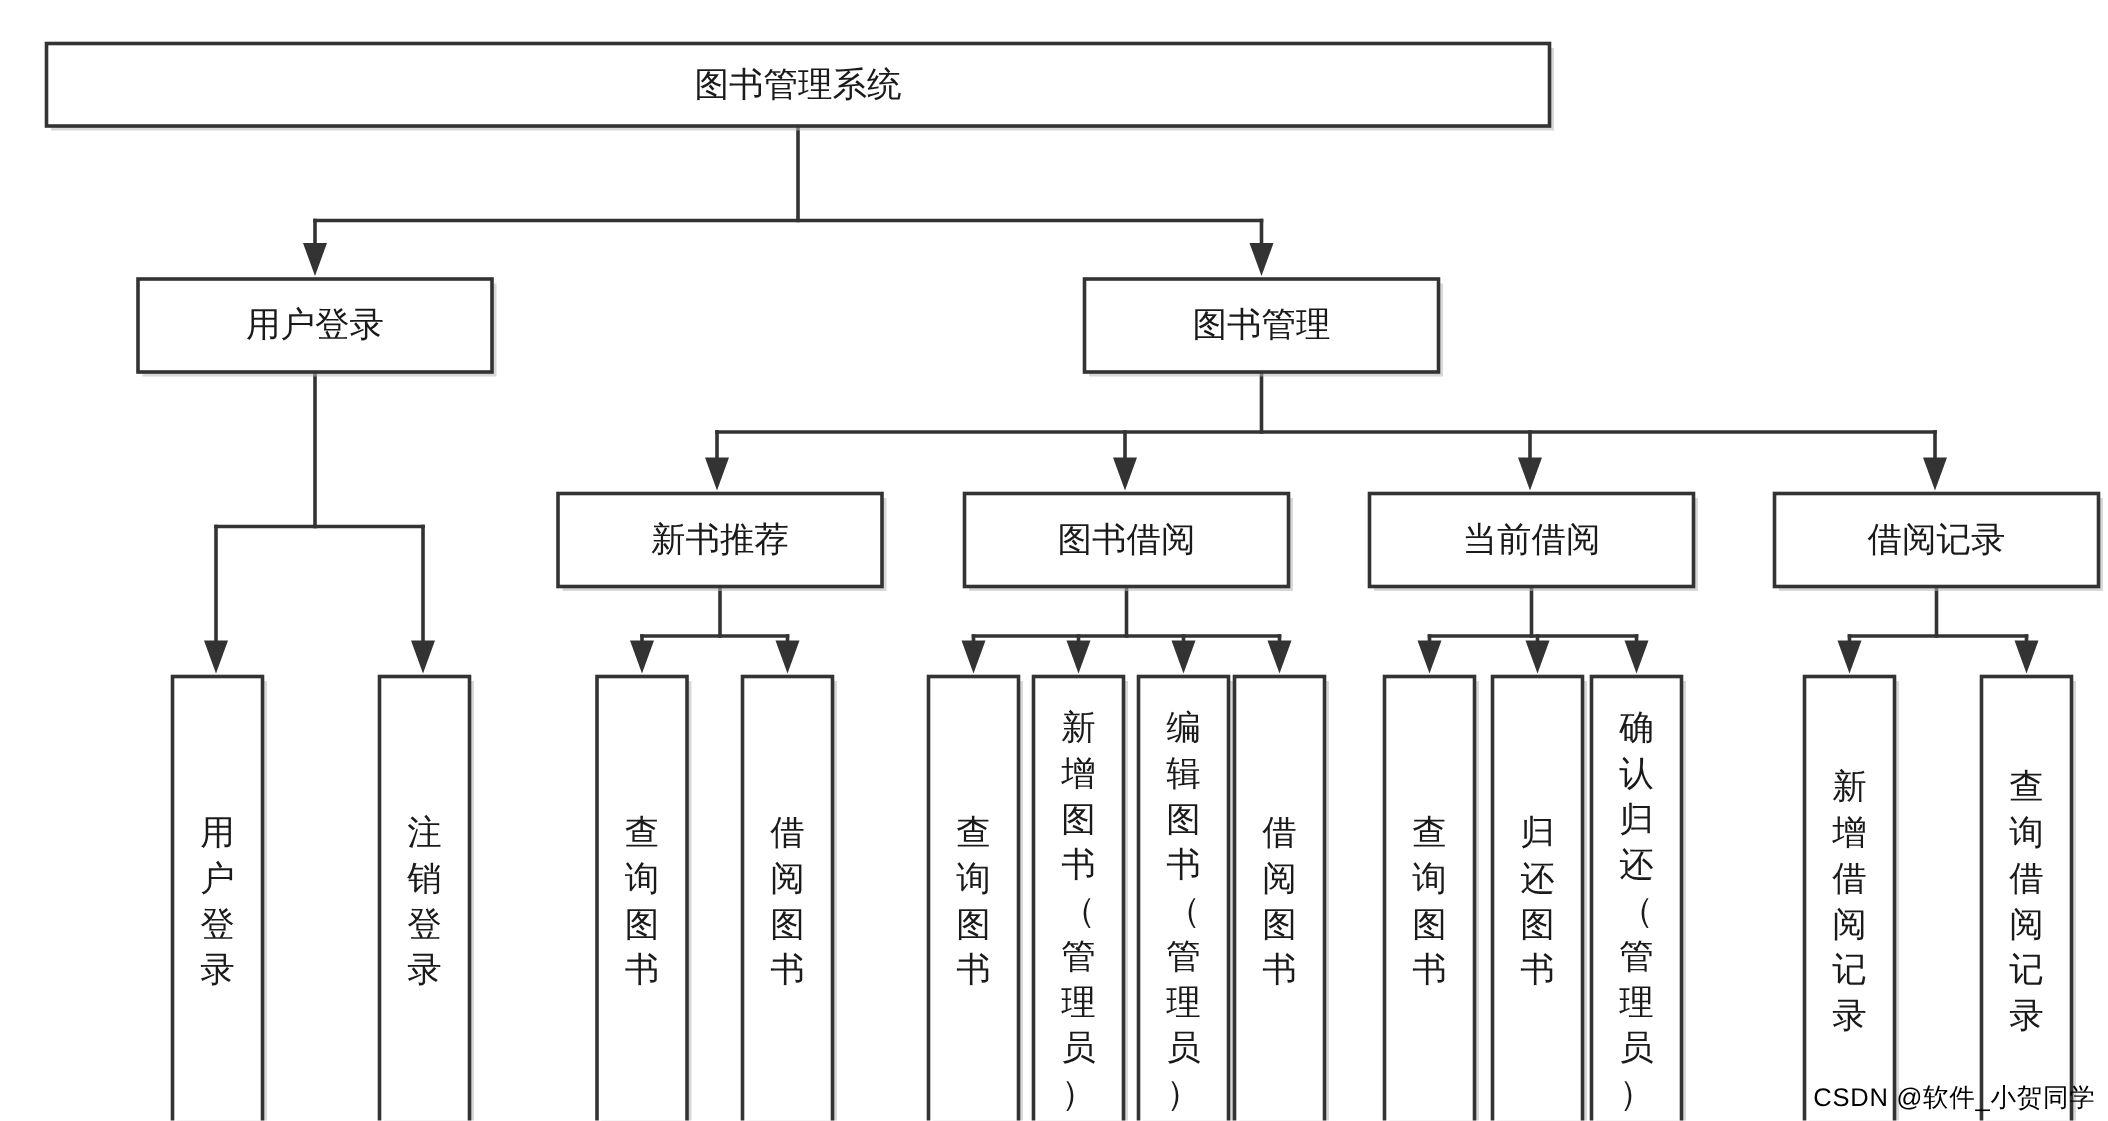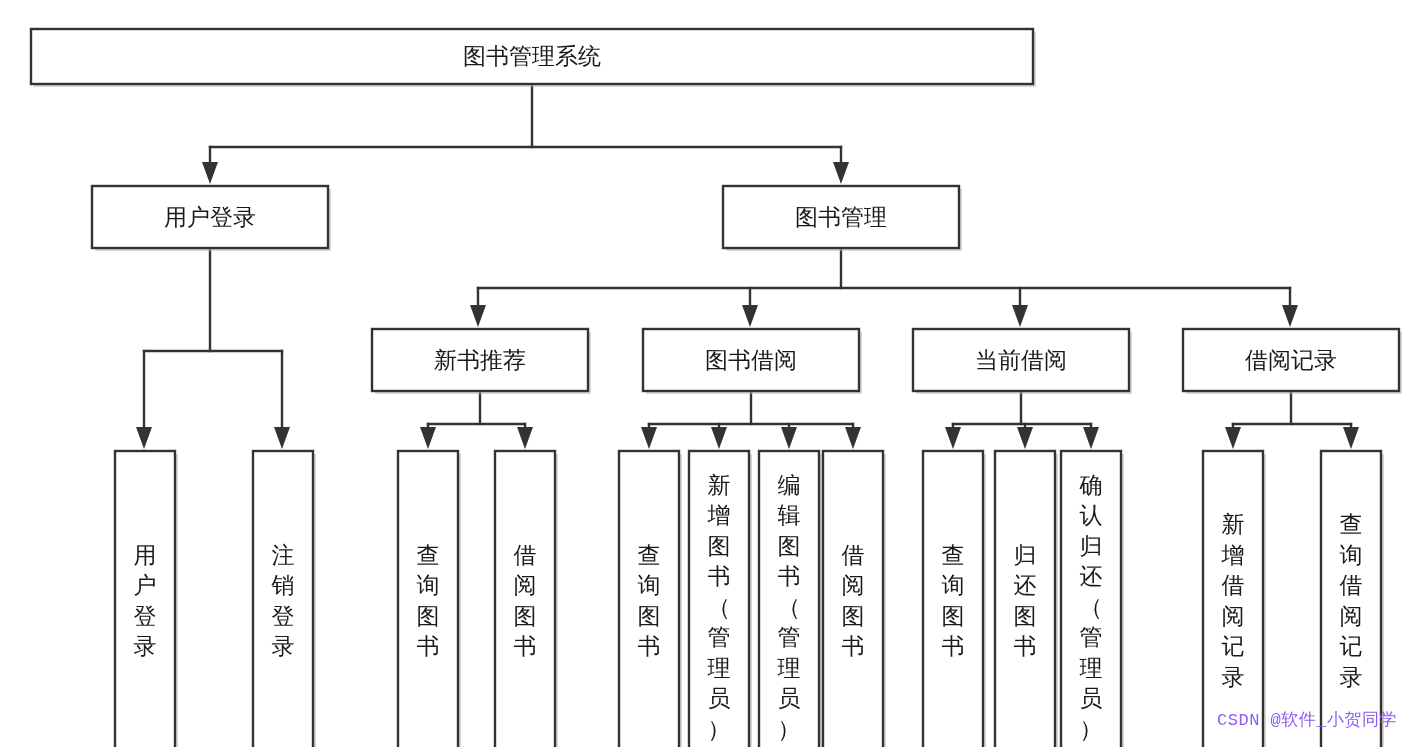--- a/index.html
+++ b/index.html
@@ -51,24 +51,24 @@
     fill: none;
     stroke-linecap: square;
   }
   .arrow-head {
     fill: #333333;
     stroke: none;
   }
   .watermark {
     position: absolute;
     right: 8px;
-    bottom: 16px;
-    font-family: Liberation Mono, monospace;
+    bottom: 4px;
+    font-family: Liberation Sans, sans-serif;
     font-size: 17px;
-    color: #8b5cf6;
+    color: #000000;
     letter-spacing: 0.5px;
     white-space: nowrap;
     user-select: none;
   }
 </style>
 </head>
 <body>
 
 <div id="diagram-root">
   <svg id="diagram-svg" width="1405" height="747" viewBox="0 0 1405 747" xmlns="http://www.w3.org/2000/svg">

